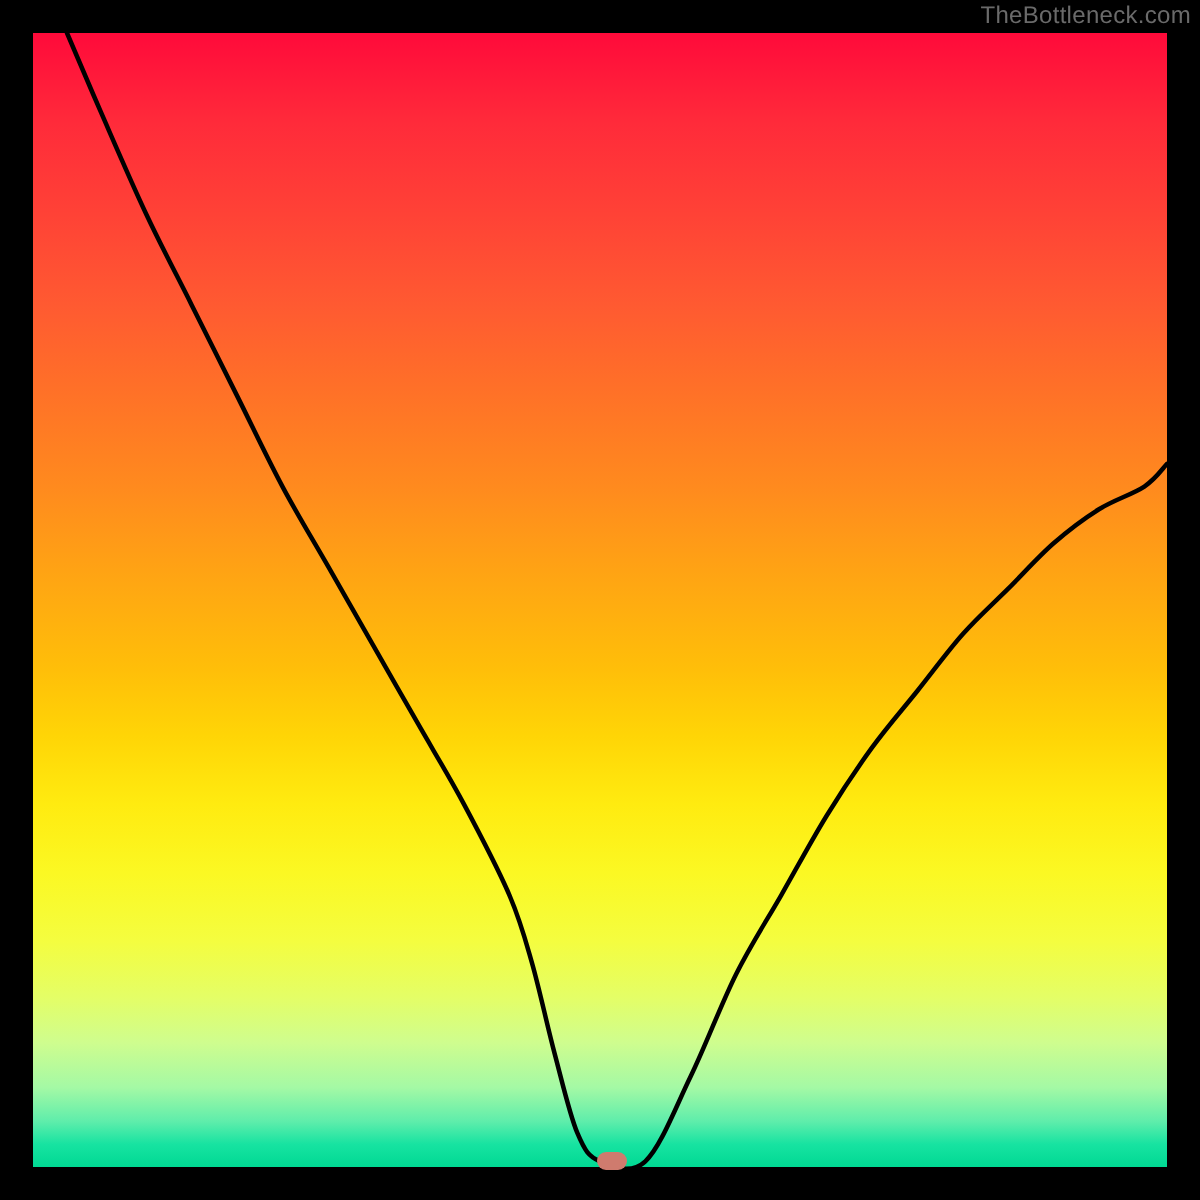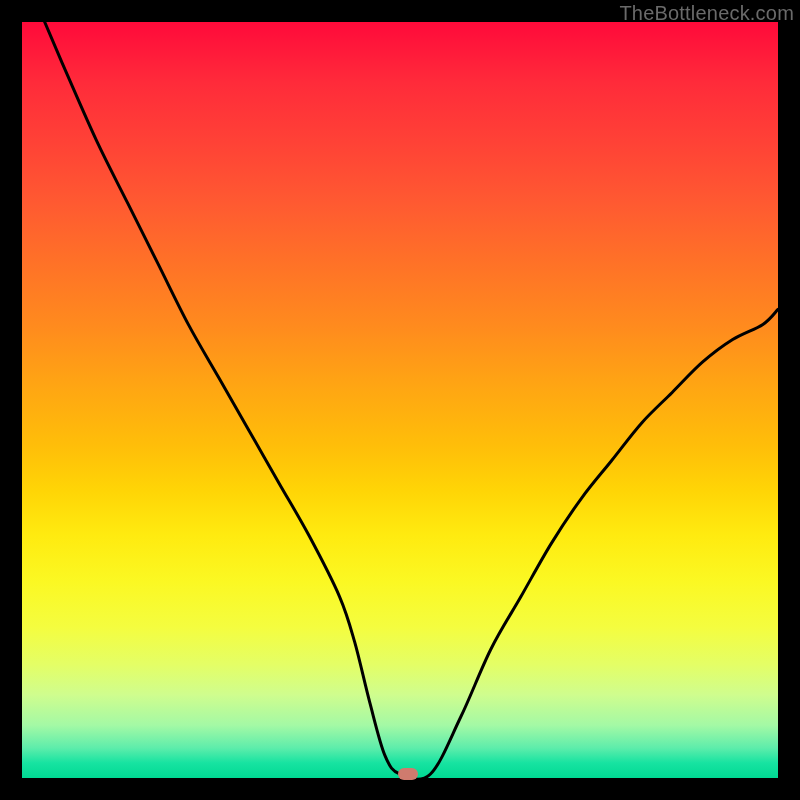--- a/index.html
+++ b/index.html
@@ -45,21 +45,21 @@
       #5eedab 96%,
       #17e3a1 98%,
       #00d993 100%
     );
   }
   .watermark {
     position: absolute;
     top: 2px;
     right: 6px;
     color: #6a6a6a;
-    font-size: 20px;
+    font-size: 16px;
     font-weight: 500;
     letter-spacing: 0.2px;
     z-index: 5;
     text-align: center;
   }
   svg.curve {
     position: absolute;
     left: 0;
     top: 0;
     width: 756px;

